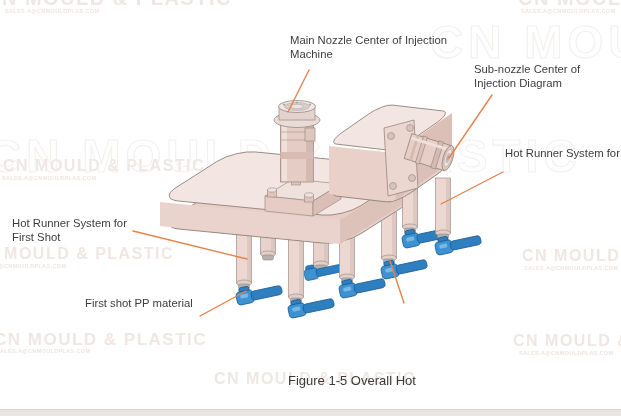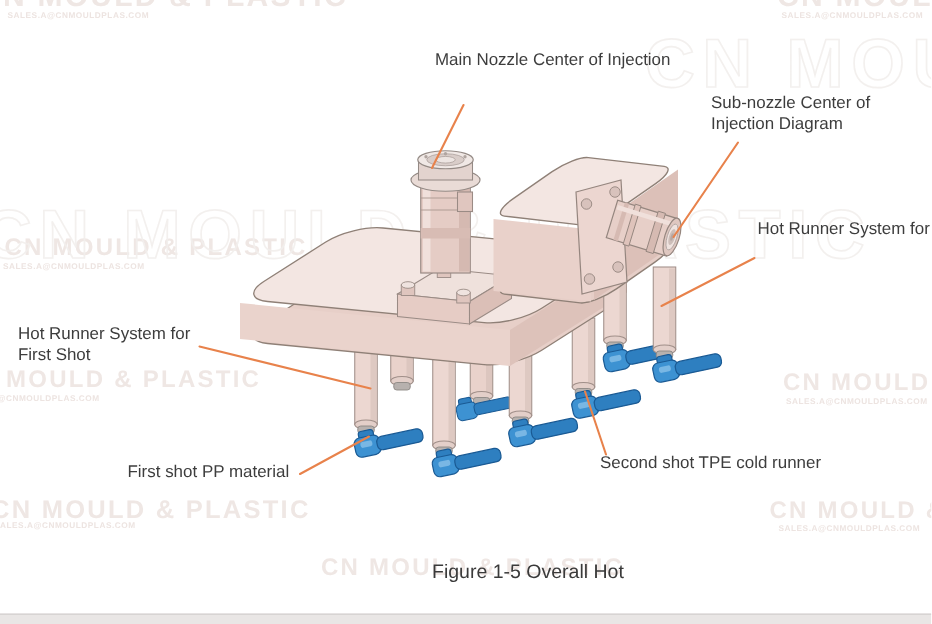--- a/index.html
+++ b/index.html
@@ -228,42 +228,42 @@
       <line x1="492" y1="95" x2="449" y2="158"></line>
       <line x1="503" y1="172" x2="441" y2="204"></line>
       <line x1="133" y1="231" x2="247" y2="259"></line>
       <line x1="200" y1="316" x2="246" y2="291"></line>
       <line x1="404" y1="303" x2="390" y2="261"></line>
     </g>
   </svg>
 
   <div class="label" style="left:290px;top:33px;">
     <span>Main Nozzle Center of Injection</span>
+    <span>Machine</span>
   </div>
 
   <div class="label" style="left:474px;top:62px;">
     <span>Sub-nozzle Center of</span>
     <span>Injection Diagram</span>
   </div>
 
   <div class="label" style="left:505px;top:146px;">
     <span>Hot Runner System for</span>
   </div>
 
   <div class="label" style="left:12px;top:216px;">
     <span>Hot Runner System for</span>
     <span>First Shot</span>
   </div>
 
-  <div class="label" style="left:85px;top:308px;">
+  <div class="label" style="left:85px;top:296px;">
     <span>First shot PP material</span>
   </div>
 
   <div class="label" style="left:400px;top:302px;">
-    <span>Second shot TPE cold runner</span>
   </div>
 
   <div class="caption" style="left:288px;top:372px;">
     <span>Figure 1-5 Overall Hot</span>
   </div>
 
   <div class="bottom-bar"></div>
 </div>
 
 </body></html>

